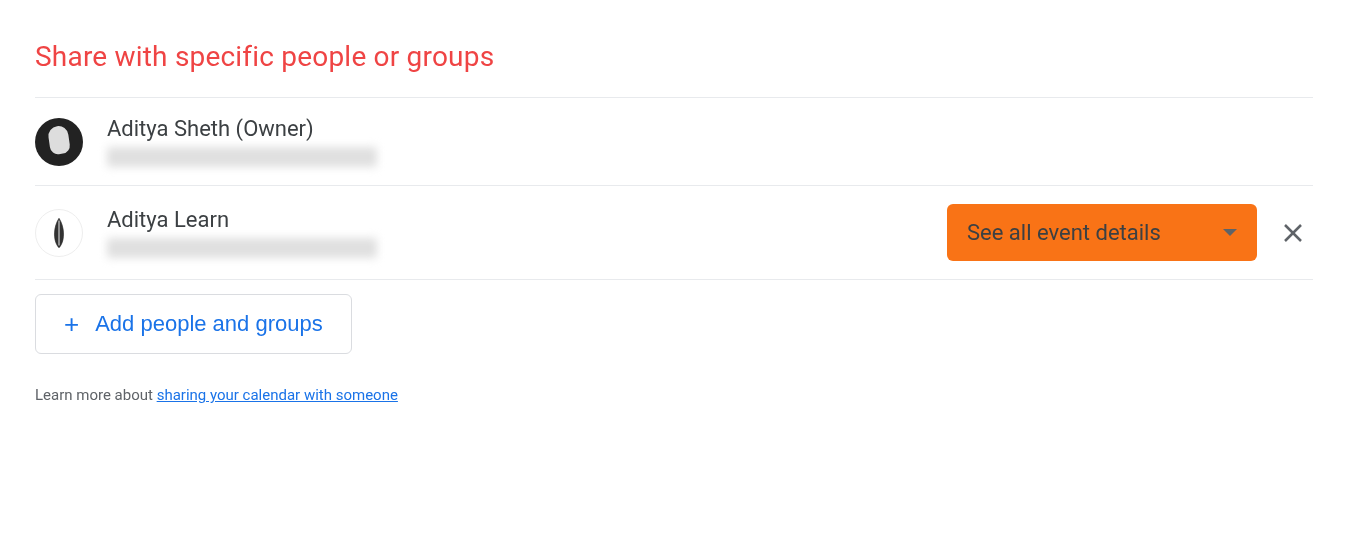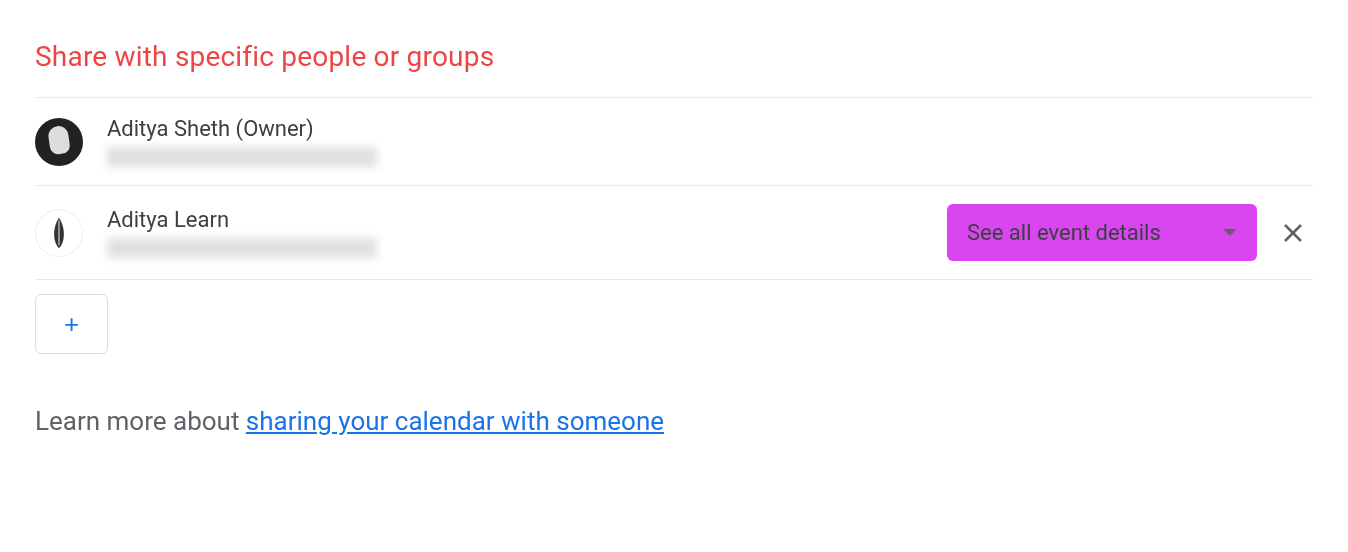--- a/index.html
+++ b/index.html
@@ -78,21 +78,21 @@
       font-weight: 400;
     }
     .person-email-blur {
       width: 270px;
       height: 20px;
       background: #e0e0e0;
       filter: blur(4px);
       border-radius: 2px;
     }
     .permission-select {
-      background: #d946ef;
+      background: #f97316;
       border: none;
       border-radius: 6px;
       padding: 16px 20px;
       display: flex;
       align-items: center;
       gap: 24px;
       cursor: pointer;
       min-width: 310px;
     }
     .permission-label {
@@ -139,22 +139,22 @@
       font-size: 26px;
       font-weight: 400;
       line-height: 1;
     }
     .add-btn-label {
       color: #1a73e8;
       font-size: 22px;
       font-weight: 500;
     }
     .learn-more {
-      margin-top: 52px;
-      font-size: 26px;
+      margin-top: 32px;
+      font-size: 15px;
       color: #5f6368;
     }
     .learn-more a {
       color: #1a73e8;
       text-decoration: underline;
     }
     .row-right {
       display: flex;
       align-items: center;
     }
@@ -200,20 +200,21 @@
         <line x1="20" y1="4" x2="4" y2="20"></line>
       </svg>
     </button>
   </div>
 </div>
 
 <hr class="divider">
 
 <button class="add-btn">
   <span class="add-btn-icon">+</span>
+  <span class="add-btn-label">Add people and groups</span>
 </button>
 
 <p class="learn-more">
   <span>Learn more about </span><a href="#">sharing your calendar with someone</a>
 </p>
 
 
 
 
 </body></html>

